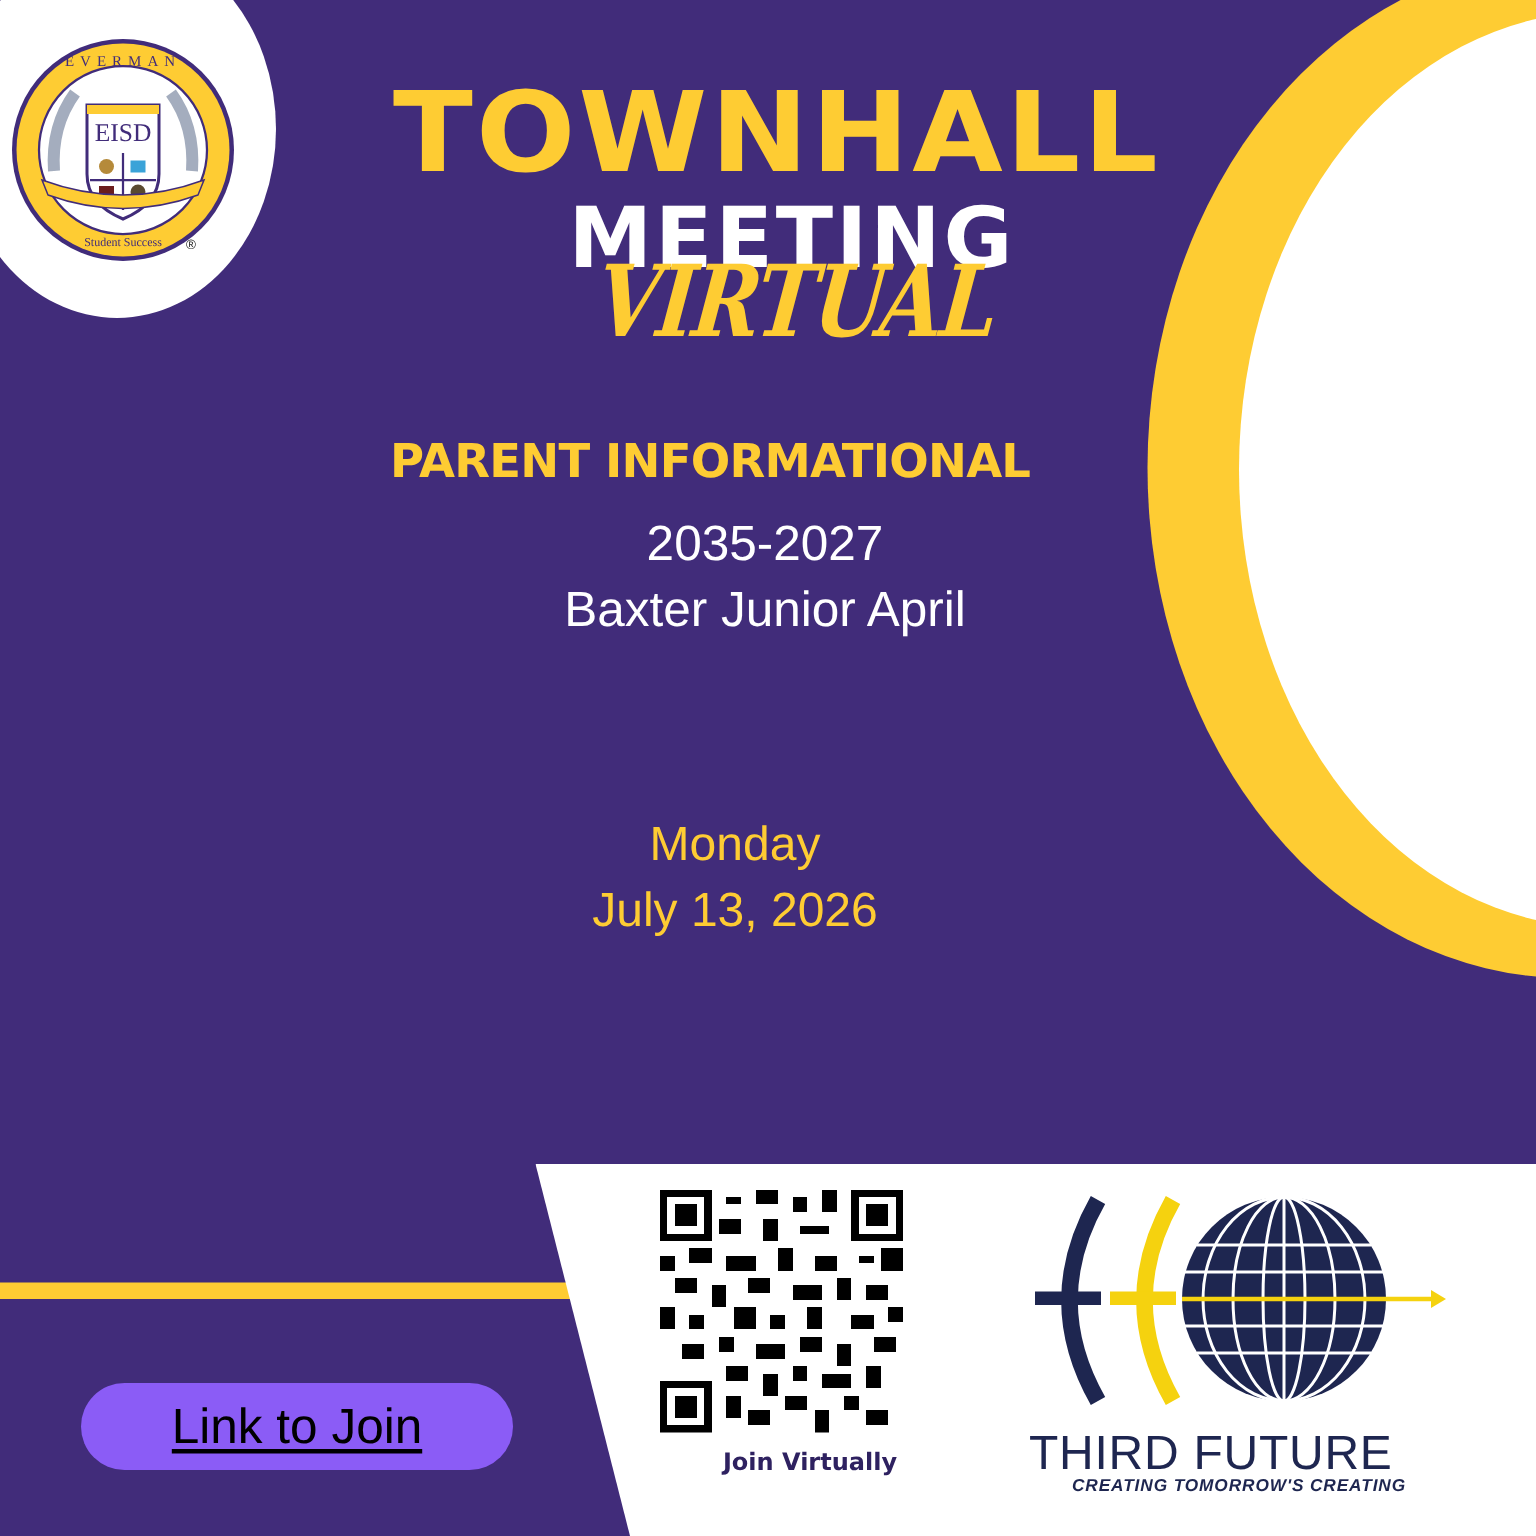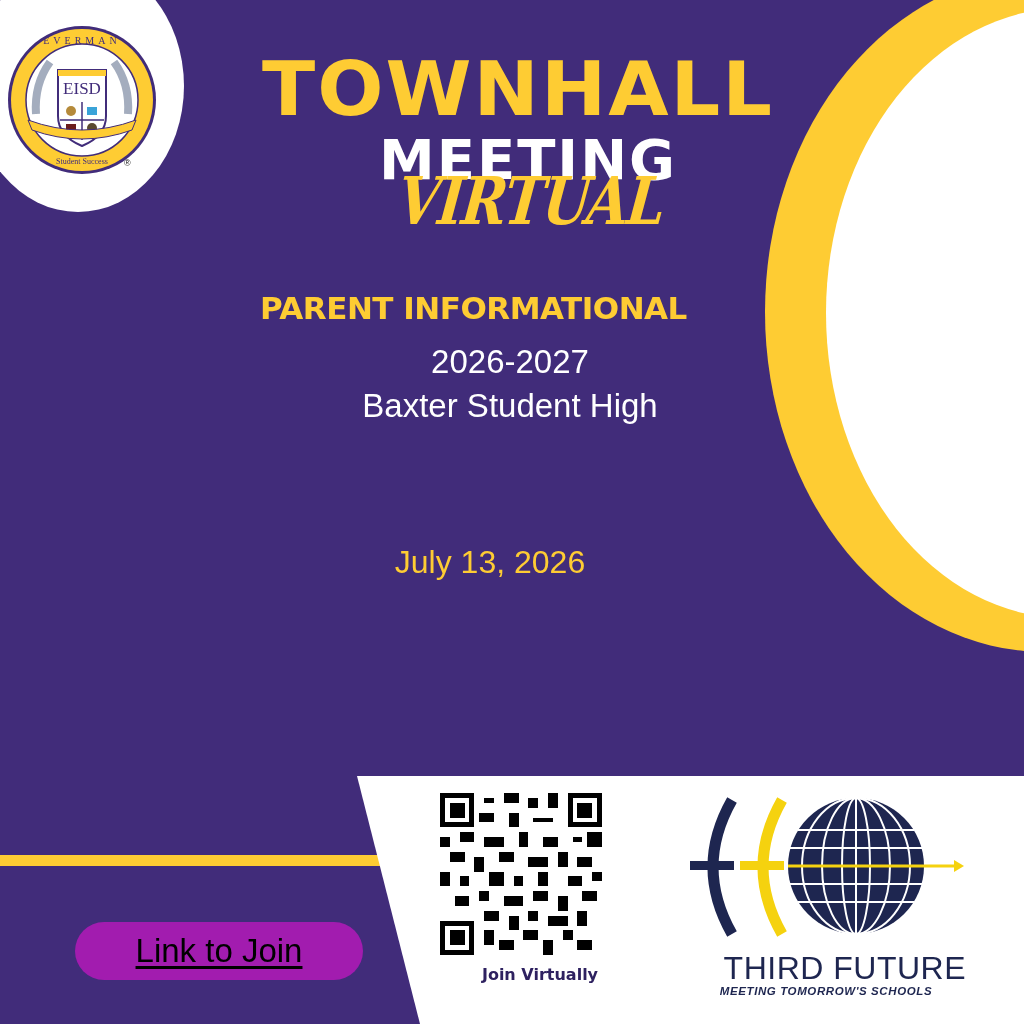--- a/index.html
+++ b/index.html
@@ -20,28 +20,28 @@
   .virtual { position: absolute; left: 376px; top: 168px; width: 250px; text-align: center; font-family: "DejaVu Serif", serif; font-style: italic; font-weight: bold; font-size: 66px; color: #fecc33; line-height: 1; letter-spacing: -2px; transform: skewX(-6deg) scaleX(0.82); }
 
   .parent { position: absolute; left: 260px; top: 290px; width: 490px; text-align: left; font-family: "DejaVu Sans", sans-serif; font-weight: bold; font-size: 31px; color: #fecc33; letter-spacing: -0.5px; }
   .info { position: absolute; left: 290px; top: 340px; width: 440px; text-align: center; color: #ffffff; font-size: 33px; line-height: 44px; }
   .date { position: absolute; left: 330px; top: 540px; width: 320px; text-align: center; color: #fecc33; font-size: 32px; line-height: 44px; }
   .time { position: absolute; left: 330px; top: 636px; width: 320px; text-align: center; color: #ffffff; font-size: 32px; line-height: 40px; }
 
   .stripe { position: absolute; left: 0; top: 855px; width: 380px; height: 11px; background: #fecc33; }
   .white-panel { position: absolute; left: 0; top: 776px; width: 1024px; height: 248px; background: #ffffff; clip-path: polygon(357px 0, 1024px 0, 1024px 248px, 420px 248px); }
 
-  .link-btn { position: absolute; left: 75px; top: 922px; width: 288px; height: 58px; border-radius: 29px; background: #a21caf; display: flex; align-items: center; justify-content: center; cursor: pointer; }
+  .link-btn { position: absolute; left: 54px; top: 922px; width: 288px; height: 58px; border-radius: 29px; background: #8b5cf6; display: flex; align-items: center; justify-content: center; cursor: pointer; }
   .link-btn span { color: #000; font-size: 33px; text-decoration: underline; text-underline-offset: 4px; }
 
   .qr { position: absolute; left: 440px; top: 793px; width: 162px; height: 162px; }
   .join-virtually { position: absolute; left: 430px; top: 965px; width: 220px; text-align: center; color: #2e2160; font-family: "DejaVu Sans", sans-serif; font-weight: bold; font-size: 16px; }
 
   .tf-logo { position: absolute; left: 686px; top: 792px; width: 280px; height: 150px; }
-  .tf-name { position: absolute; left: 686px; top: 950px; width: 280px; text-align: right; color: #1e2650; font-size: 32px; letter-spacing: 0.5px; }
+  .tf-name { position: absolute; left: 686px; top: 950px; width: 280px; text-align: left; color: #1e2650; font-size: 32px; letter-spacing: 0.5px; }
   .tf-tagline { position: absolute; left: 686px; top: 985px; width: 280px; text-align: center; color: #1e2650; font-size: 11.5px; font-weight: bold; font-style: italic; letter-spacing: 0.6px; }
 </style>
 </head>
 <body>
 
 <div class="stage">
 
   <div class="ring"></div>
   <div class="ring-inner"></div>
 
@@ -68,25 +68,26 @@
   </svg>
   <span class="reg">®</span>
 
   <div class="title1">TOWNHALL</div>
   <div class="title2">MEETING</div>
   <div class="virtual">VIRTUAL</div>
 
   <div class="parent">PARENT INFORMATIONAL</div>
 
   <div class="info">
-    <div>2026-2027</div>
-    <div>Baxter Student High</div>
+    <div>2035-2027</div>
+    <div>Baxter Junior April</div>
   </div>
 
   <div class="date">
+    <div>Monday</div>
     <div>July 13, 2026</div>
   </div>
 
   <div class="stripe"></div>
   <div class="white-panel"></div>
 
   <a class="link-btn">
     <span>Link to Join</span>
   </a>
 
@@ -163,15 +164,15 @@
       <line x1="170" y1="6" x2="170" y2="142"></line>
       <line x1="112" y1="38" x2="228" y2="38"></line>
       <line x1="104" y1="56" x2="236" y2="56"></line>
       <line x1="104" y1="92" x2="236" y2="92"></line>
       <line x1="112" y1="110" x2="228" y2="110"></line>
     </g>
     <line x1="102" y1="74" x2="268" y2="74" stroke="#f5d20f" stroke-width="3"></line>
     <polygon points="268,68 278,74 268,80" fill="#f5d20f"></polygon>
   </svg>
   <div class="tf-name">THIRD FUTURE</div>
-  <div class="tf-tagline">MEETING TOMORROW'S SCHOOLS</div>
+  <div class="tf-tagline">CREATING TOMORROW'S CREATING</div>
 
 </div>
 
 </body></html>

